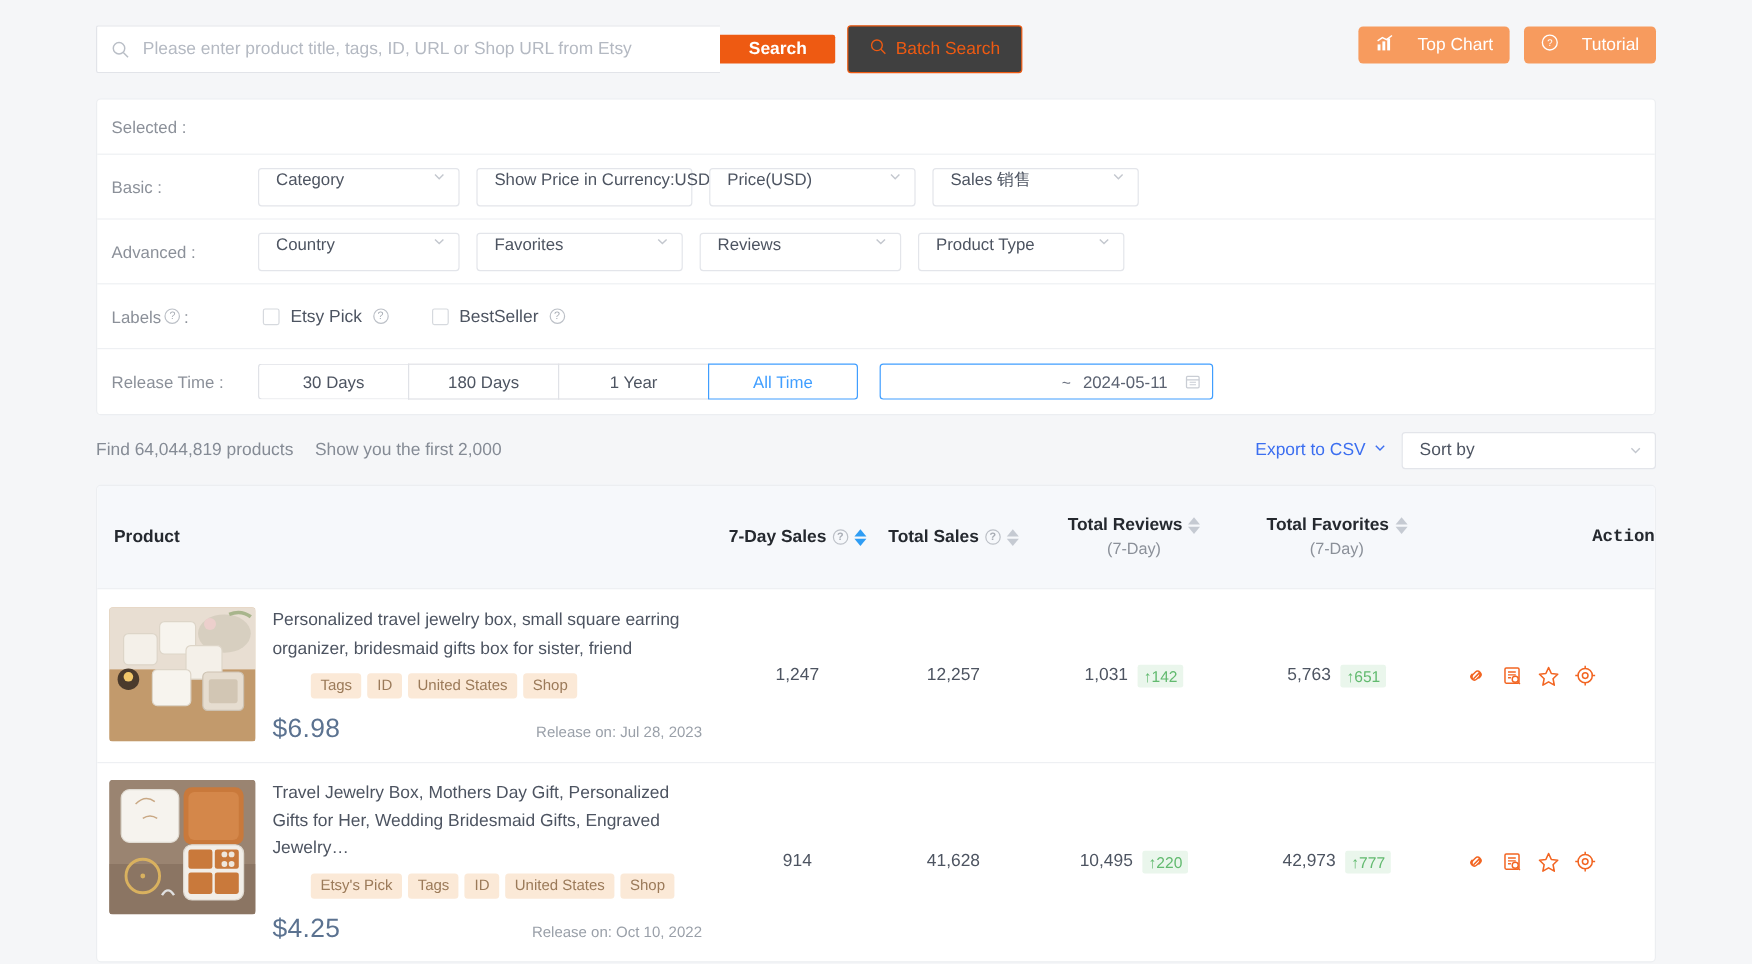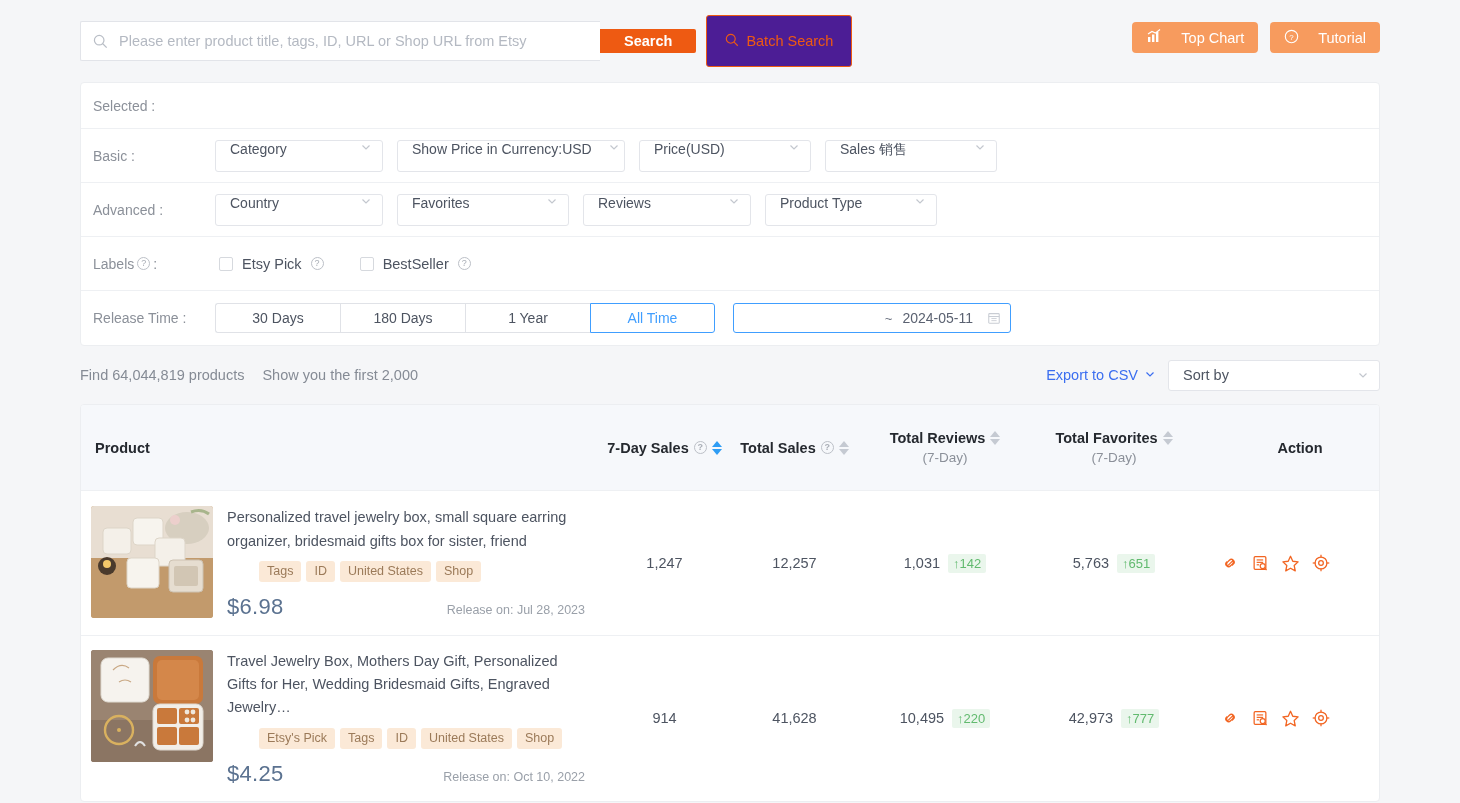--- a/index.html
+++ b/index.html
@@ -51,23 +51,23 @@
     color: #fff;
     font-size: 14.5px;
     font-weight: bold;
     border: none;
     border-radius: 0 2px 2px 0;
     padding: 0 24px;
     cursor: pointer;
     font-family: "Liberation Sans", sans-serif;
   }
   .btn-batch {
-    height: 52px;
+    height: 40px;
     margin-left: 10px;
-    background: #4c1d95;
+    background: #404040;
     border: 1px solid #ee5a12;
     color: #ee5a12;
     border-radius: 3px;
     padding: 4px 18px;
     font-size: 14.5px;
     display: flex;
     align-items: center;
     gap: 7px;
     cursor: pointer;
     font-family: "Liberation Sans", sans-serif;
@@ -129,21 +129,21 @@
     justify-content: space-between;
     padding: 0 10px 0 14px;
     margin-right: 14px;
     color: #4d5461;
     font-size: 14px;
     cursor: pointer;
     white-space: nowrap;
   }
   .caret { margin-left: 16px; color: #c3c7ce; flex: 0 0 auto; display:flex; }
   .w-cat { width: 168px; }
-  .w-cur { width: 228px; }
+  .w-cur { width: 180px; }
   .w-price { width: 172px; }
   .w-sales { width: 172px; }
   .w-country { width: 168px; }
   .w-fav { width: 172px; }
   .w-rev { width: 168px; }
   .w-ptype { width: 172px; }
 
   .chk-item {
     display: flex;
     align-items: center;
@@ -269,21 +269,21 @@
     justify-content: center;
     flex-direction: column;
   }
   .th-inner { display: flex; align-items: center; gap: 5px; }
   .th-sub { color: #8b9099; font-weight: normal; font-size: 13.5px; margin-top: 4px; }
   .th-product { flex: 0 0 520px; padding-left: 14px; align-items: flex-start; }
   .th-7day { flex: 0 0 127px; }
   .th-total { flex: 0 0 133px; }
   .th-reviews { flex: 0 0 168px; }
   .th-favs { flex: 0 0 170px; }
-  .th-action { flex: 1 1 auto; align-items: center; padding-left: 22px; }
+  .th-action { flex: 1 1 auto; align-items: flex-end; padding-left: 22px; font-family: Liberation Mono, monospace; }
 
   .sorter { display: inline-flex; flex-direction: column; gap: 2px; }
   .tri-up, .tri-dn {
     width: 0; height: 0;
     border-left: 5px solid transparent;
     border-right: 5px solid transparent;
   }
   .tri-up { border-bottom: 6px solid #c5cad2; }
   .tri-dn { border-top: 6px solid #c5cad2; }
   .sorter.active .tri-up { border-bottom-color: #2f9df4; }

